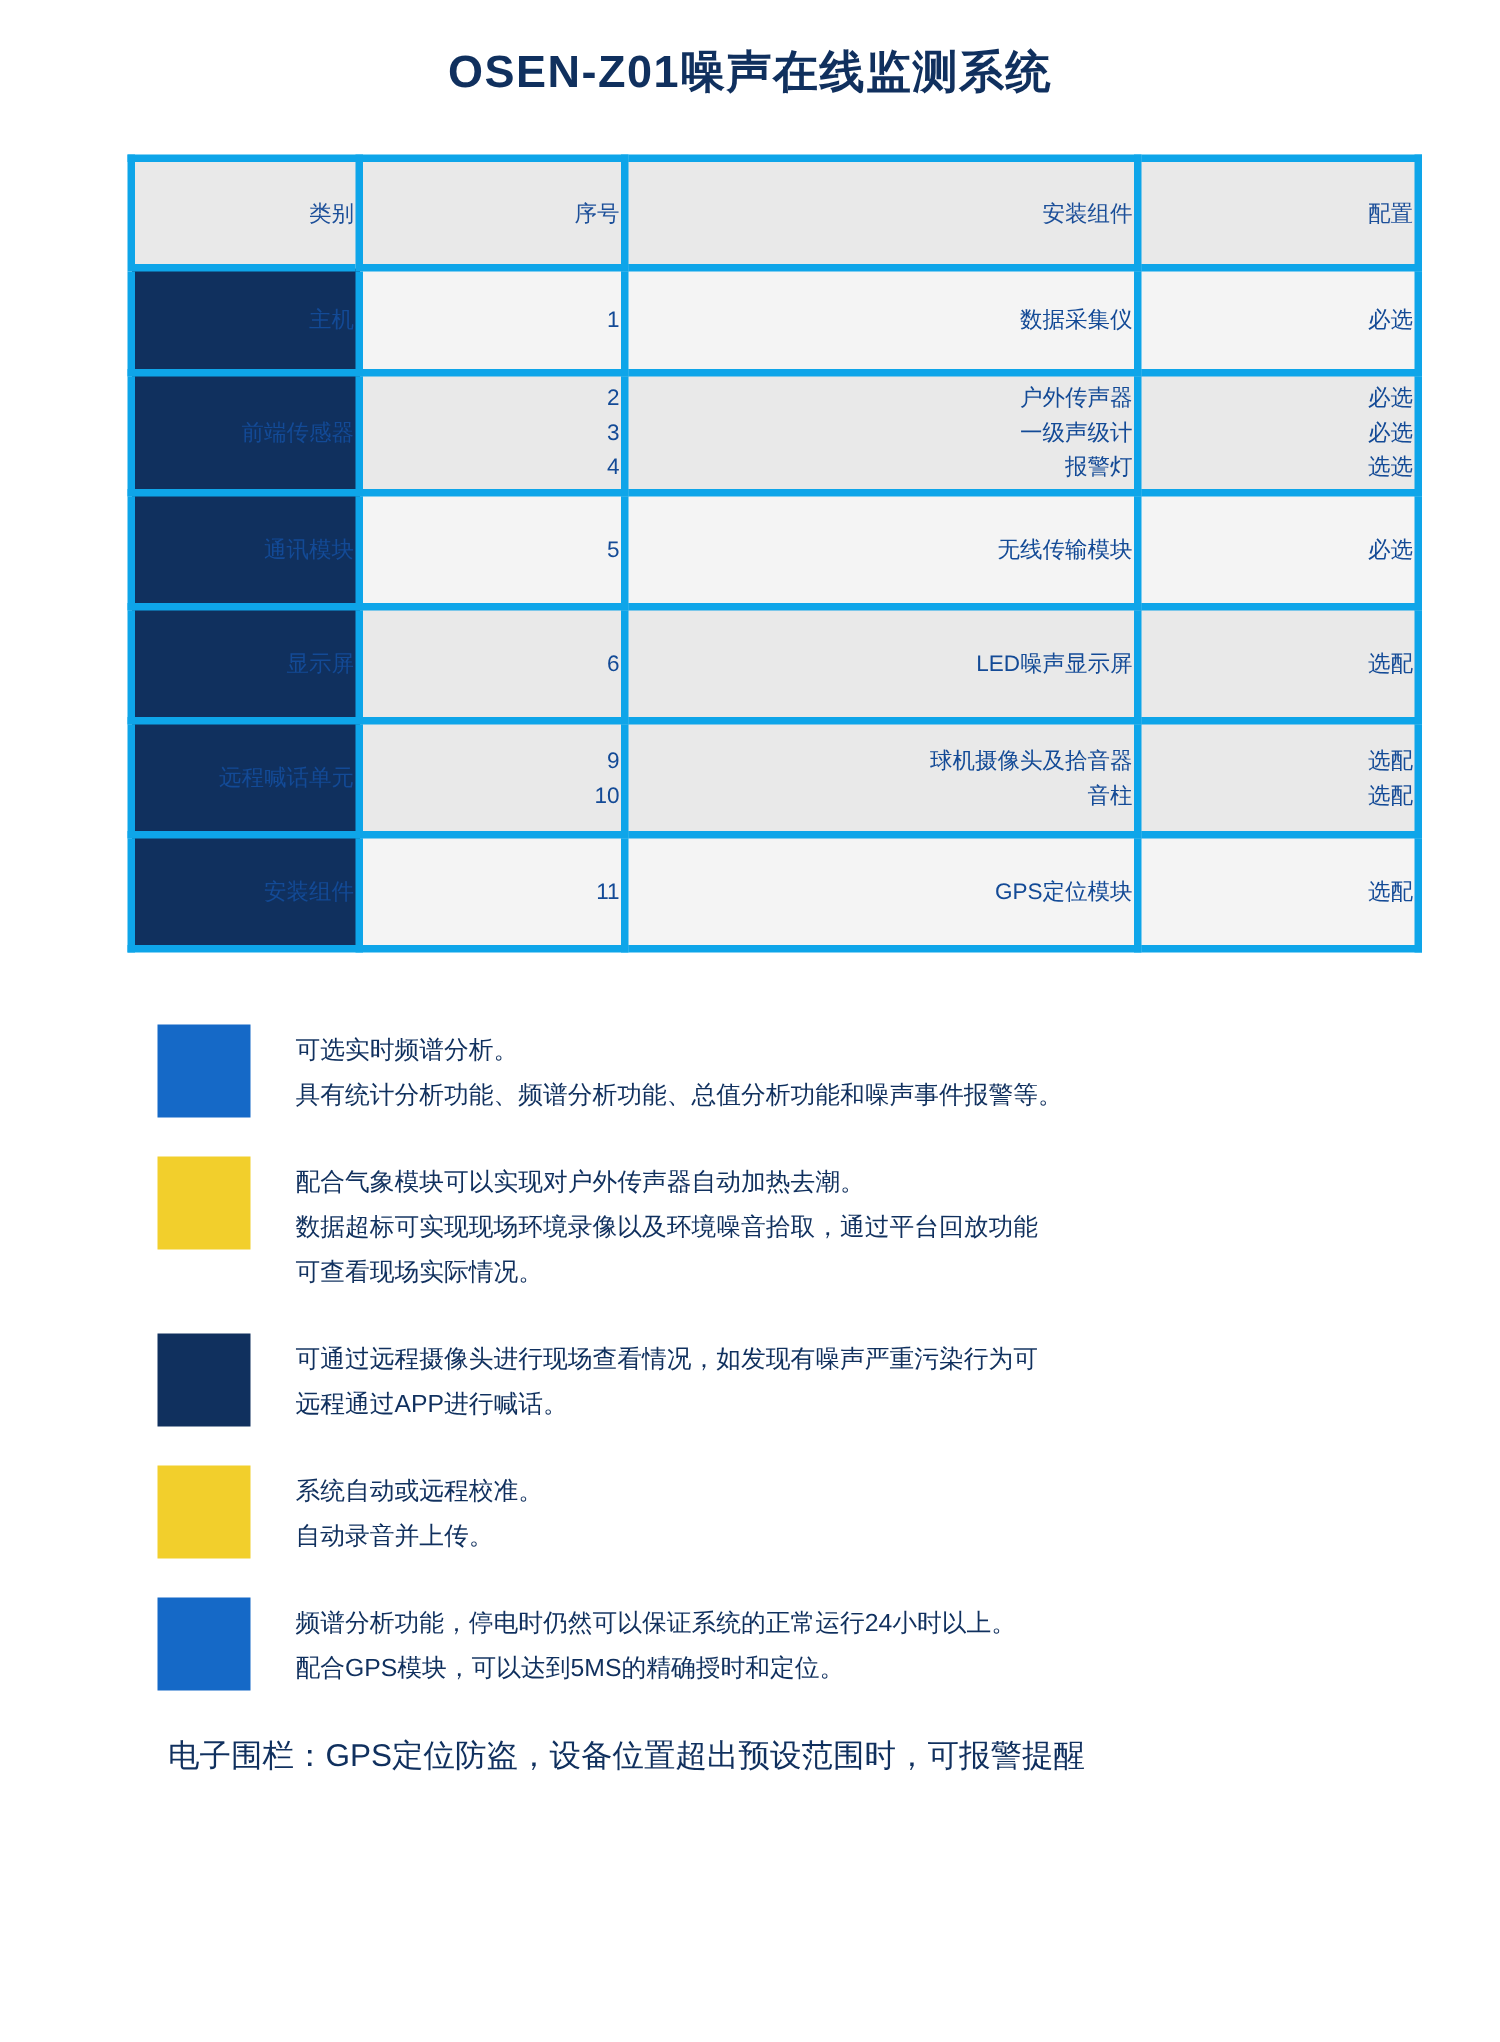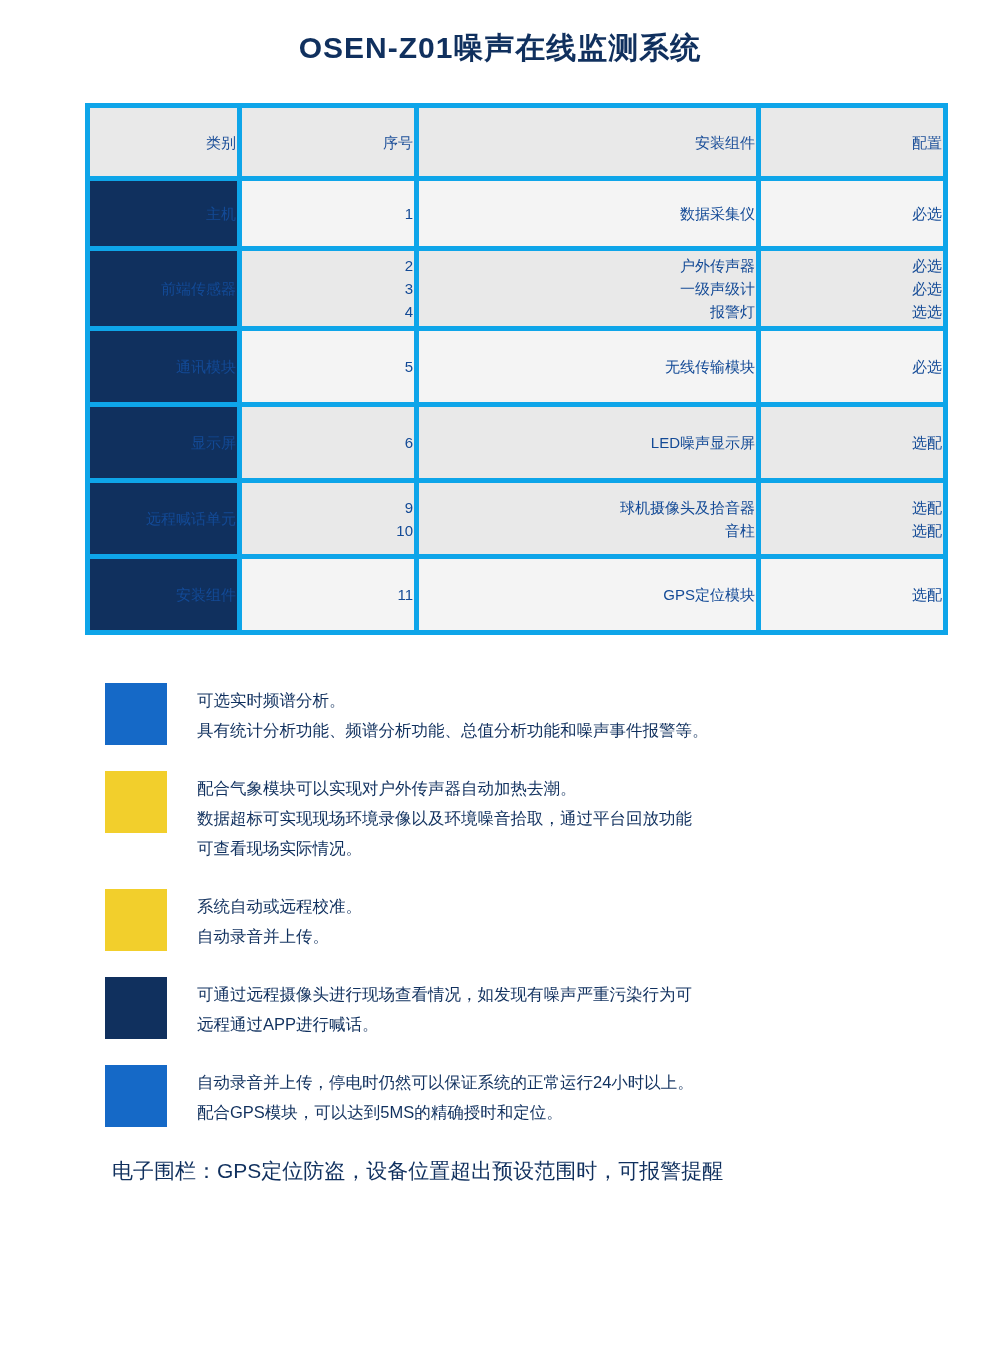--- a/index.html
+++ b/index.html
@@ -270,39 +270,39 @@
     <div class="note">
       <div class="swatch" style="background:#f2cf2c"></div>
       <div class="note-text">
         <span>配合气象模块可以实现对户外传声器自动加热去潮。</span>
         <span>数据超标可实现现场环境录像以及环境噪音拾取，通过平台回放功能</span>
         <span>可查看现场实际情况。</span>
       </div>
     </div>
 
     <div class="note">
+      <div class="swatch" style="background:#10305e"></div>
+      <div class="note-text">
+        <span>可通过远程摄像头进行现场查看情况，如发现有噪声严重污染行为可</span>
+        <span>远程通过APP进行喊话。</span>
+      </div>
+    </div>
+
+    <div class="note">
       <div class="swatch" style="background:#f2cf2c"></div>
       <div class="note-text">
         <span>系统自动或远程校准。</span>
         <span>自动录音并上传。</span>
       </div>
     </div>
 
     <div class="note">
-      <div class="swatch" style="background:#10305e"></div>
-      <div class="note-text">
-        <span>可通过远程摄像头进行现场查看情况，如发现有噪声严重污染行为可</span>
-        <span>远程通过APP进行喊话。</span>
-      </div>
-    </div>
-
-    <div class="note">
       <div class="swatch" style="background:#1569c7"></div>
       <div class="note-text">
-        <span>自动录音并上传，停电时仍然可以保证系统的正常运行24小时以上。</span>
+        <span>频谱分析功能，停电时仍然可以保证系统的正常运行24小时以上。</span>
         <span>配合GPS模块，可以达到5MS的精确授时和定位。</span>
       </div>
     </div>
 
   </div>
 
   <div class="footer-note">电子围栏：GPS定位防盗，设备位置超出预设范围时，可报警提醒</div>
 
 </div>
 

